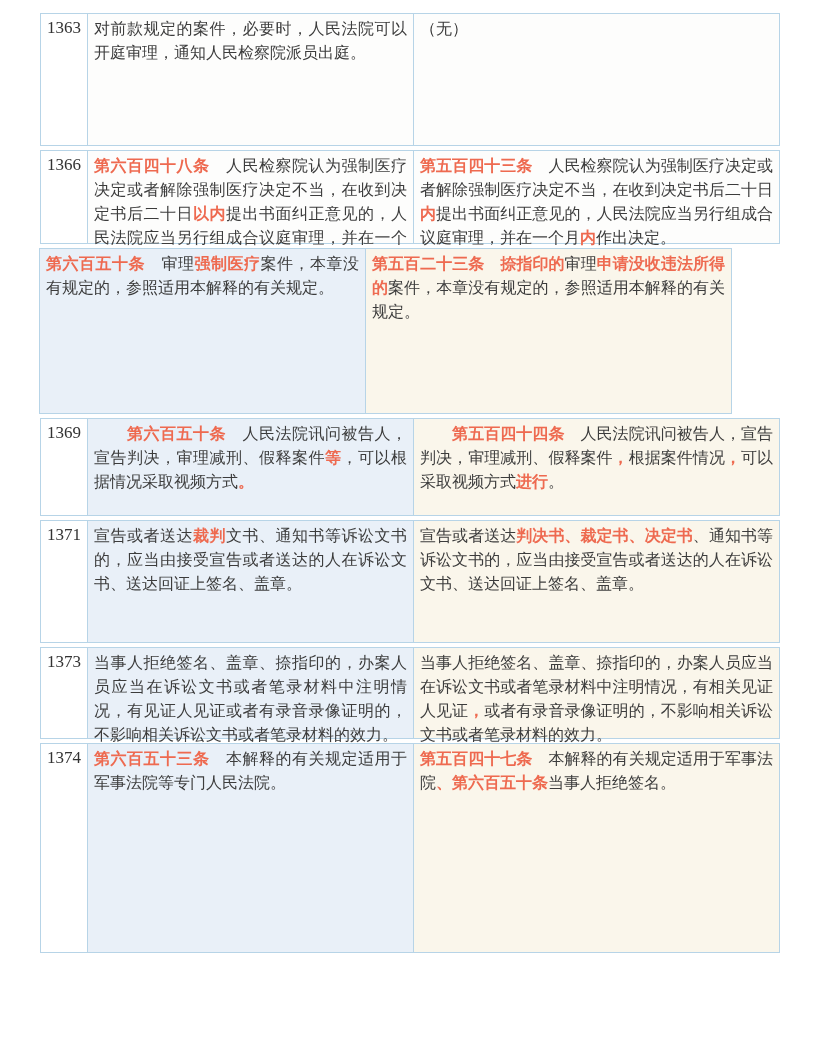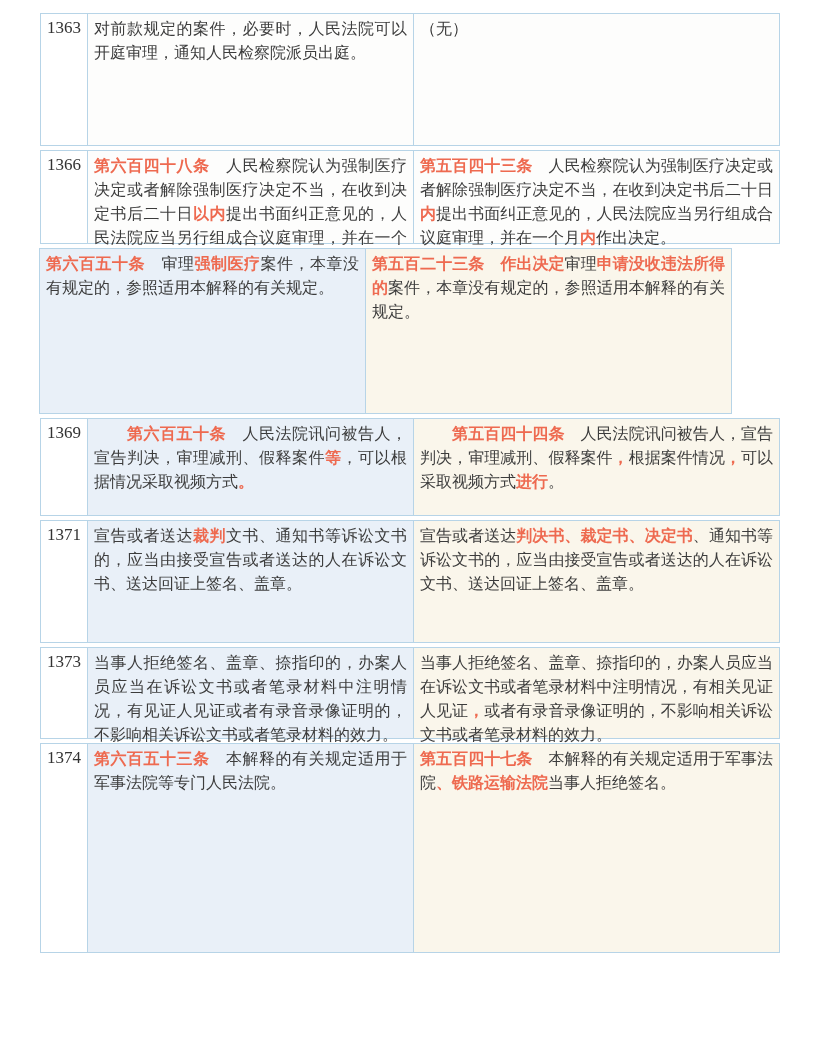--- a/index.html
+++ b/index.html
@@ -41,21 +41,21 @@
 
 
   <div class="row">
     <div class="cell idcell">1366</div>
     <div class="cell textcell leftcell"><span class="hl">第六百四十八条</span><span>　人民检察院认为强制医疗决定或者解除强制医疗决定不当，在收到决定书后二十日</span><span class="hl">以内</span><span>提出书面纠正意见的，人民法院应当另行组成合议庭审理，并在一个月</span><span class="hl">以内</span><span>作出决定。</span></div>
     <div class="cell textcell rightcell"><span class="hl">第五百四十三条</span><span>　人民检察院认为强制医疗决定或者解除强制医疗决定不当，在收到决定书后二十日</span><span class="hl">内</span><span>提出书面纠正意见的，人民法院应当另行组成合议庭审理，并在一个月</span><span class="hl">内</span><span>作出决定。</span></div>
   </div>
 
   <div class="row">
     <div class="cell textcell leftcell"><span class="hl">第六百五十条</span><span>　审理</span><span class="hl">强制医疗</span><span>案件，本章没有规定的，参照适用本解释的有关规定。</span></div>
-    <div class="cell textcell rightcell"><span class="hl">第五百二十三条</span><span>　</span><span class="hl">作出决定</span><span>审理</span><span class="hl">申请没收违法所得的</span><span>案件，本章没有规定的，参照适用本解释的有关规定。</span></div>
+    <div class="cell textcell rightcell"><span class="hl">第五百二十三条</span><span>　</span><span class="hl">捺指印的</span><span>审理</span><span class="hl">申请没收违法所得的</span><span>案件，本章没有规定的，参照适用本解释的有关规定。</span></div>
   </div>
 
   <div class="row">
     <div class="cell idcell">1369</div>
     <div class="cell textcell leftcell"><span>　　</span><span class="hl">第六百五十条</span><span>　人民法院讯问被告人，宣告判决，审理减刑、假释案件</span><span class="hl">等</span><span>，可以根据情况采取视频方式</span><span class="hl">。</span></div>
     <div class="cell textcell rightcell"><span>　　</span><span class="hl">第五百四十四条</span><span>　人民法院讯问被告人，宣告判决，审理减刑、假释案件</span><span class="hl">，</span><span>根据案件情况</span><span class="hl">，</span><span>可以采取视频方式</span><span class="hl">进行</span><span>。</span></div>
   </div>
 
   <div class="row">
     <div class="cell idcell">1371</div>
@@ -65,16 +65,16 @@
 
   <div class="row">
     <div class="cell idcell">1373</div>
     <div class="cell textcell leftcell"><span>当事人拒绝签名、盖章、捺指印的，办案人员应当在诉讼文书或者笔录材料中注明情况，有见证人见证或者有录音录像证明的，不影响相关诉讼文书或者笔录材料的效力。</span></div>
     <div class="cell textcell rightcell"><span>当事人拒绝签名、盖章、捺指印的，办案人员应当在诉讼文书或者笔录材料中注明情况，有相关见证人见证</span><span class="hl">，</span><span>或者有录音录像证明的，不影响相关诉讼文书或者笔录材料的效力。</span></div>
   </div>
 
   <div class="row">
     <div class="cell idcell">1374</div>
     <div class="cell textcell leftcell"><span class="hl">第六百五十三条</span><span>　本解释的有关规定适用于军事法院等专门人民法院。</span></div>
-    <div class="cell textcell rightcell"><span class="hl">第五百四十七条</span><span>　本解释的有关规定适用于军事法院</span><span class="hl">、铁路运输法院</span><span>当事人拒绝签名。</span></div>
+    <div class="cell textcell rightcell"><span class="hl">第五百四十七条</span><span>　本解释的有关规定适用于军事法院</span><span class="hl">、第六百五十条</span><span>当事人拒绝签名。</span></div>
   </div>
 </section>
 </main>
 
 </body></html>

